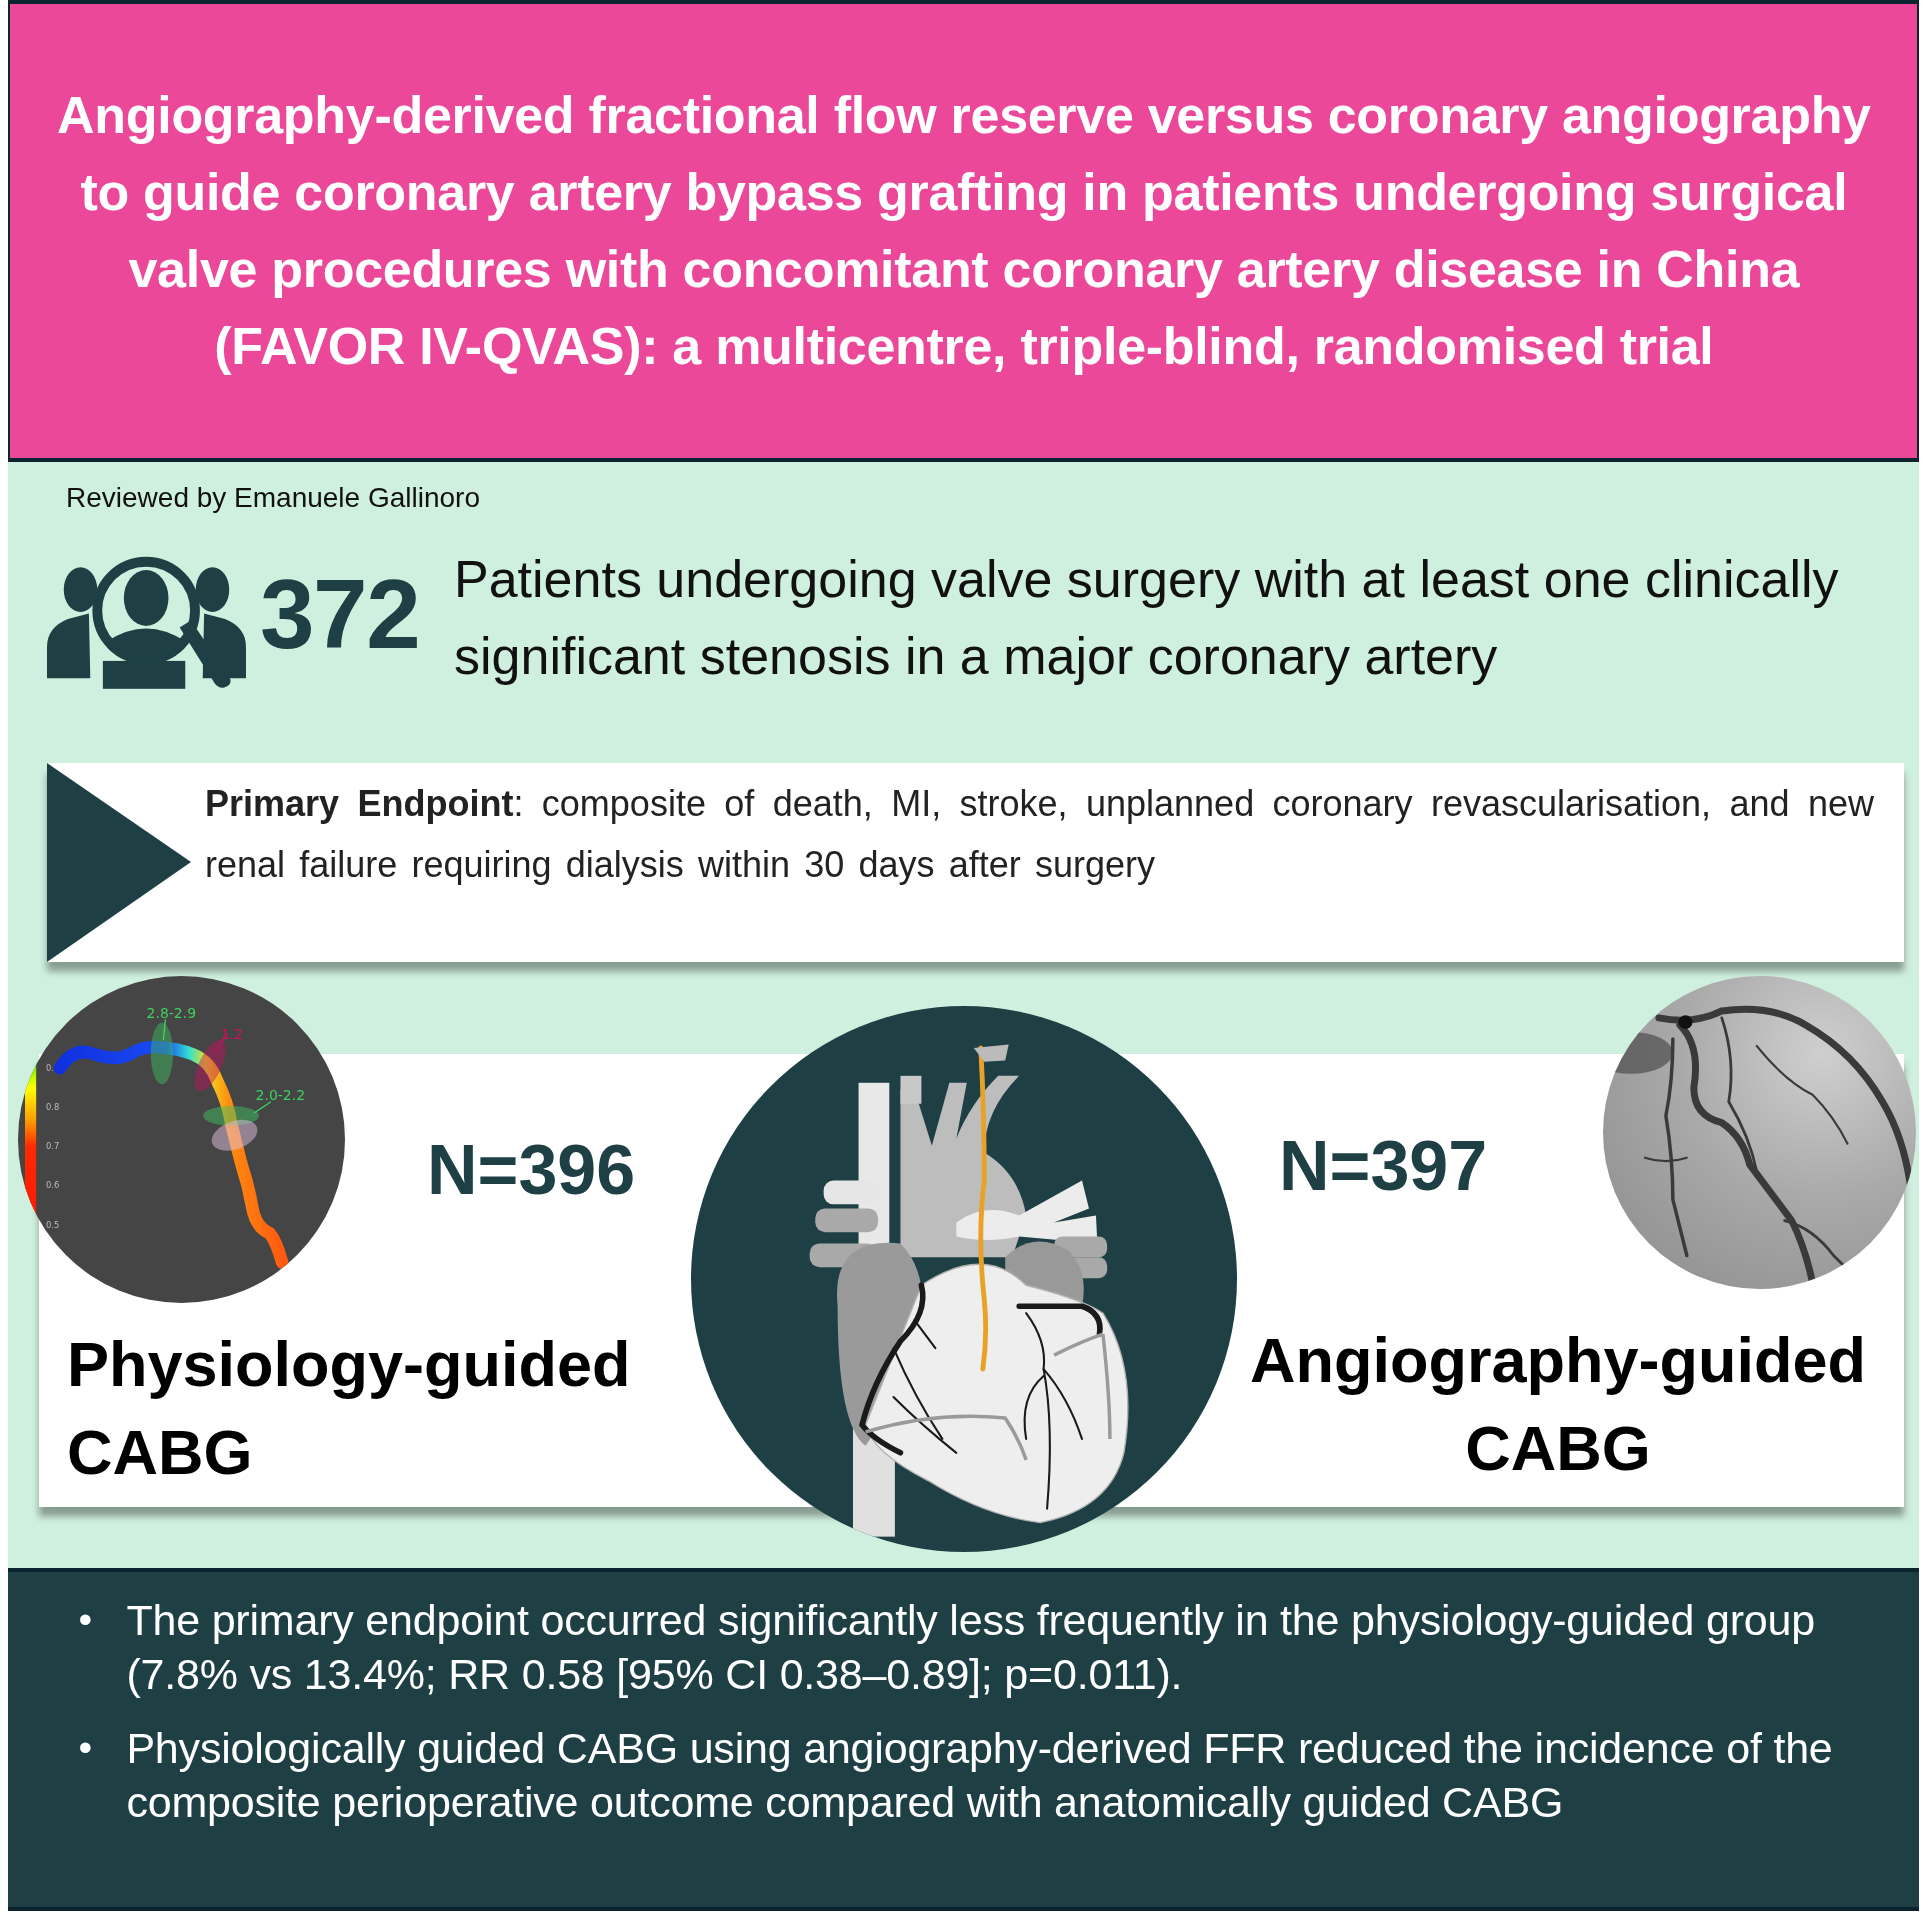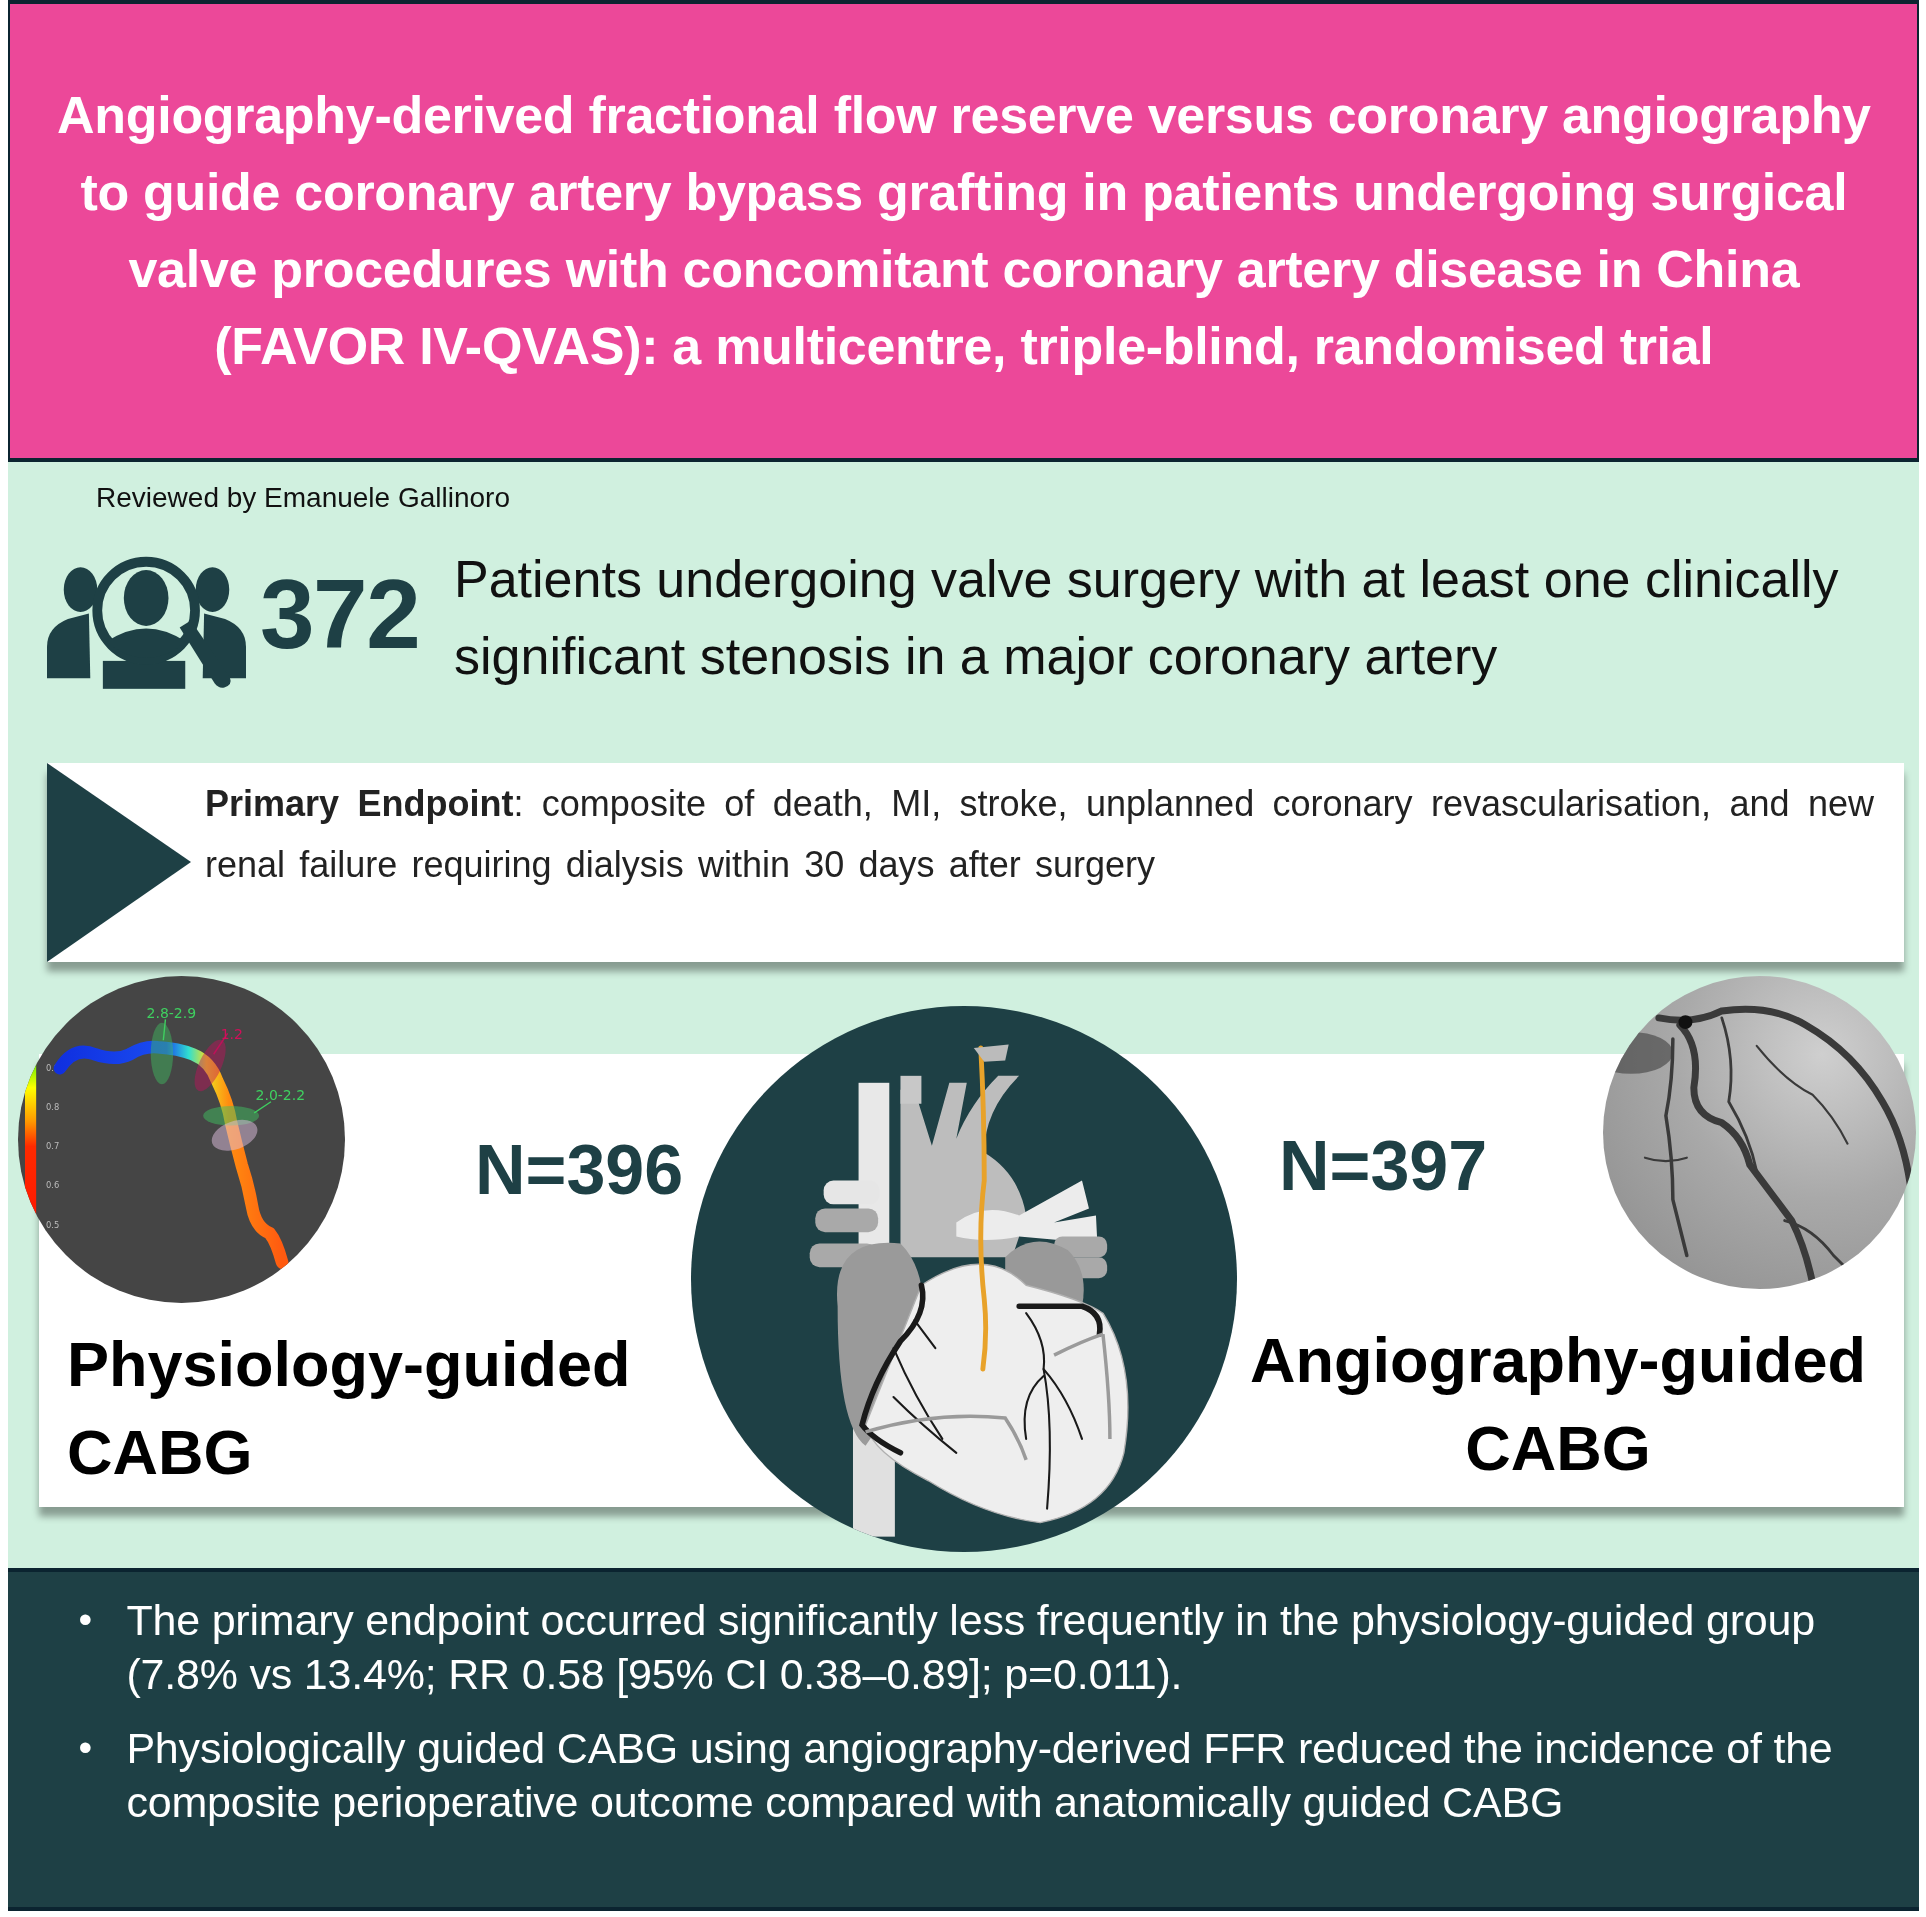--- a/index.html
+++ b/index.html
@@ -15,21 +15,21 @@
     display: flex; align-items: center; justify-content: center; text-align: center;
     padding: 0 35px;
   }
   .header h1 {
     color: #ffffff; font-family: "Liberation Sans", sans-serif; font-weight: bold;
     font-size: 52px; line-height: 77px; letter-spacing: -0.3px;
   }
 
   .reviewer {
     position: absolute; left: 66px; top: 482px;
-    font-family: "Liberation Sans", sans-serif; font-size: 28px; color: #111; margin-left: 30px;
+    font-family: "Liberation Sans", sans-serif; font-size: 28px; color: #111;
   }
 
   .people-icon { position: absolute; left: 47px; top: 549px; width: 199px; height: 140px; }
   .count {
     position: absolute; left: 260px; top: 555px;
     font-family: "Liberation Sans", sans-serif; font-weight: bold; font-size: 98px;
     color: #1e4045; line-height: 119px; letter-spacing: -1.4px;
   }
   .count-desc {
     position: absolute; left: 454px; top: 541px; width: 1453px;
@@ -68,21 +68,21 @@
   }
   .circle-heart {
     position: absolute; left: 691px; top: 1006px; width: 546px; height: 546px;
     border-radius: 50%; background: #1e4045; overflow: hidden;
   }
 
   .n-label {
     position: absolute; font-family: "Liberation Sans", sans-serif; font-weight: bold;
     font-size: 70px; color: #1e4045; line-height: 84px;
   }
-  .n-left { left: 427px; top: 1128px; margin-left: 48px; }
+  .n-left { left: 427px; top: 1128px; }
   .n-right { left: 1279px; top: 1124px; }
 
   .arm-title {
     position: absolute; font-family: "Liberation Sans", sans-serif; font-weight: bold;
     font-size: 63px; line-height: 88px; color: #000;
   }
   .arm-left { left: 67px; top: 1320px; text-align: left; }
   .arm-right { right: 60px; top: 1316px; text-align: center; }
 
   .results {

